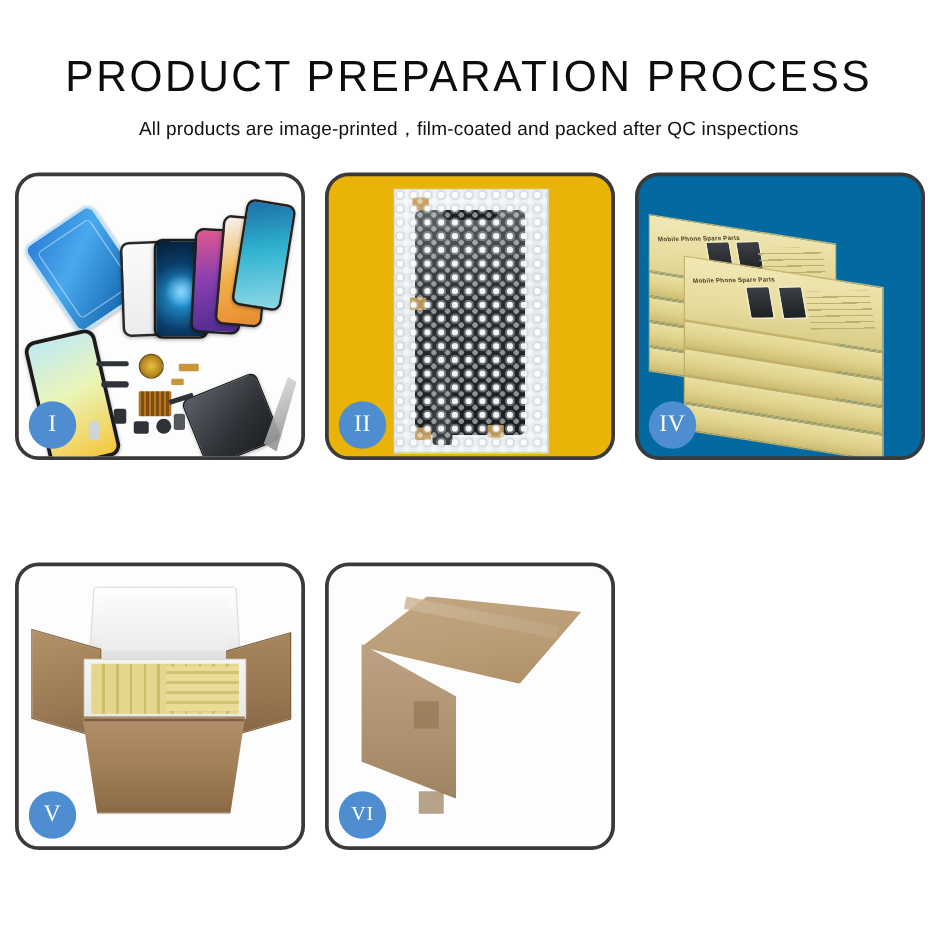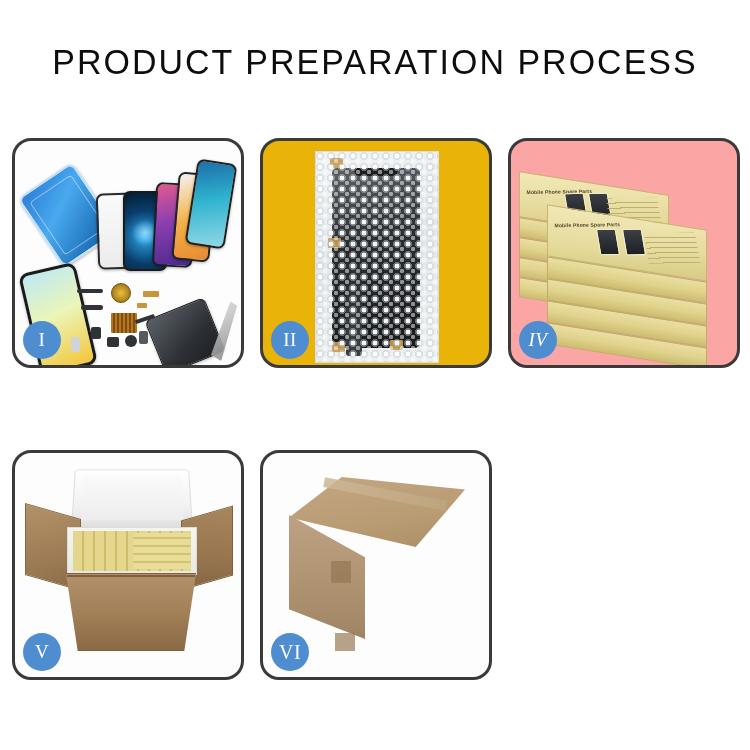--- a/index.html
+++ b/index.html
@@ -65,21 +65,21 @@
     border-radius: 50%;
     background: #4e8ed0;
     color: #ffffff;
     font-family: "Liberation Serif", serif;
     font-size: 19px;
     line-height: 38px;
     text-align: center;
     letter-spacing: 0.5px;
     z-index: 40;
   }
-  .badge.wide { font-size: 20px; }
+  .badge.wide { font-size: 16px; }
 
   
   .p1 { background: #fdfdfd; }
   .phone {
     position: absolute;
     border-radius: 8px;
     box-shadow: 0 1px 3px rgba(0,0,0,.3);
   }
   .ph-blue {
     left: 20px; top: 32px; width: 66px; height: 84px;
@@ -226,21 +226,21 @@
   .box3-side-l {
     position:absolute; left:28px; top:150px; width:10px; height:44px;
     background:linear-gradient(180deg,#3b3b33,#22221d);
   }
   .box3-side-r {
     position:absolute; right:26px; top:150px; width:10px; height:44px;
     background:linear-gradient(180deg,#3b3b33,#22221d);
   }
 
   
-  .p4 { background: #fca5a5; font-style: italic; }
+  .p4 { background: #0369a1; }
   .stack { position:absolute; left:2px; top:16px; width:224px; height:200px; }
   .sbox {
     position:absolute;
     background: linear-gradient(180deg,#eadfa2 0%,#e0d38c 50%,#cdbd72 100%);
     border:1px solid #bfae68;
   }
   .slid {
     position:absolute;
     background: linear-gradient(175deg,#f1e8b6 0%,#e6db9c 60%,#d8cb86 100%);
     border:1px solid #c6b672;
@@ -340,20 +340,21 @@
     background:rgba(150,122,86,.7);
   }
 </style>
 </head>
 <body>
 
 <div class="page">
 
   <div class="header">
     <div class="title">PRODUCT PREPARATION PROCESS</div>
+    <div class="subtitle">All products are image-printed，film-coated and packed after QC inspections</div>
   </div>
 
   <div class="grid">
 
     <div class="panel p1">
       <div class="photo">
         <div class="phone ph-blue"></div>
         <div class="phone ph-glass"></div>
         <div class="phone ph-dark"></div>
         <div class="phone ph-purple"></div>

